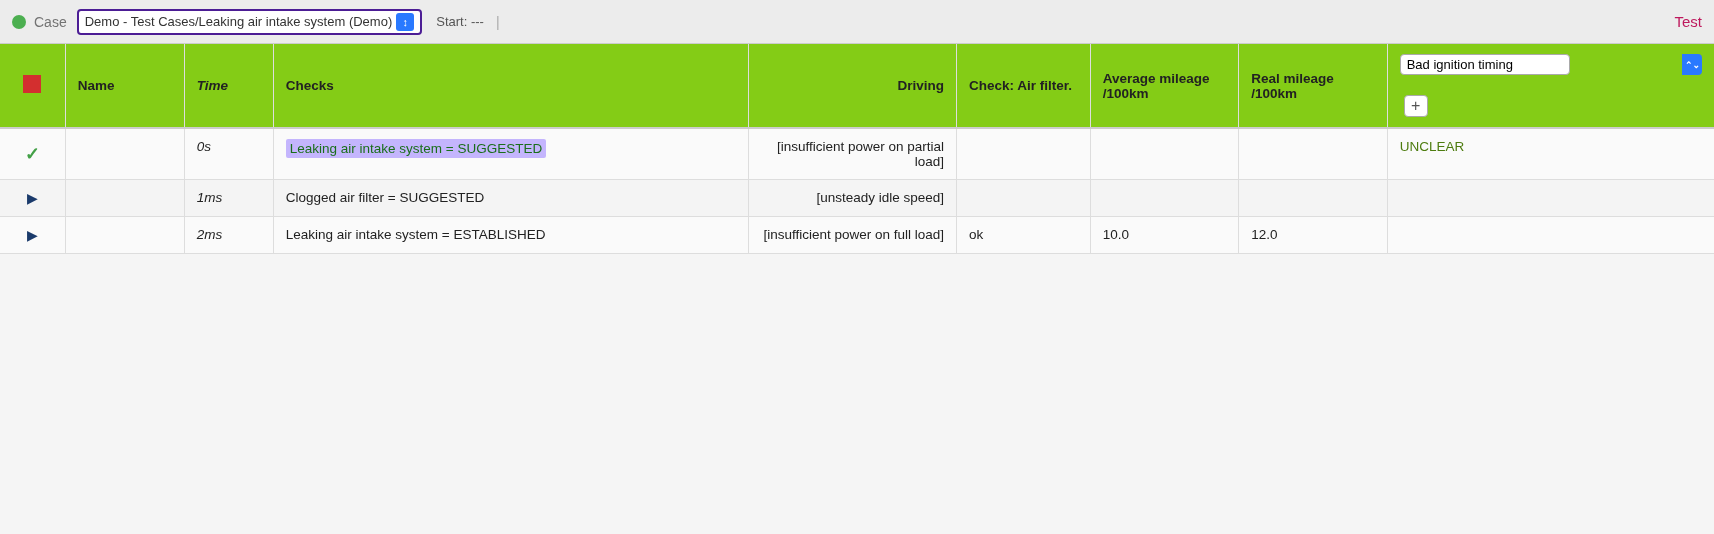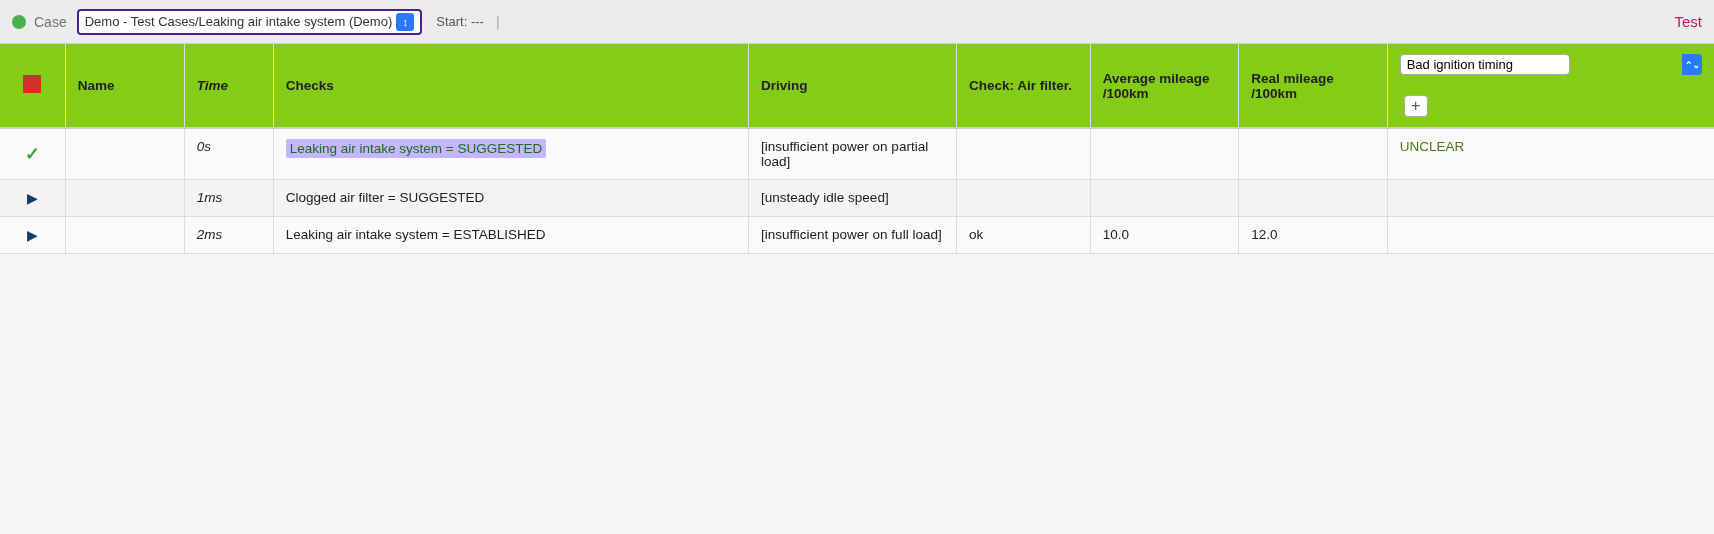--- a/index.html
+++ b/index.html
@@ -179,21 +179,21 @@
       display: flex;
       flex-direction: column;
       gap: 20px;
     }
 
     
     .col-status { width: 44px; text-align: center; }
     .col-name { width: 80px; }
     .col-time { width: 60px; font-style: italic; }
     .col-checks { width: 320px; }
-    .col-driving { width: 140px; }
+    .col-driving { width: 140px; text-align: right; }
     .col-air { width: 90px; }
     .col-avg { width: 100px; }
     .col-real { width: 100px; }
     .col-extra { width: 220px; }
 
     .unclear-text { color: #4d7c0f; }
   </style>
 </head>
 <body>
 

